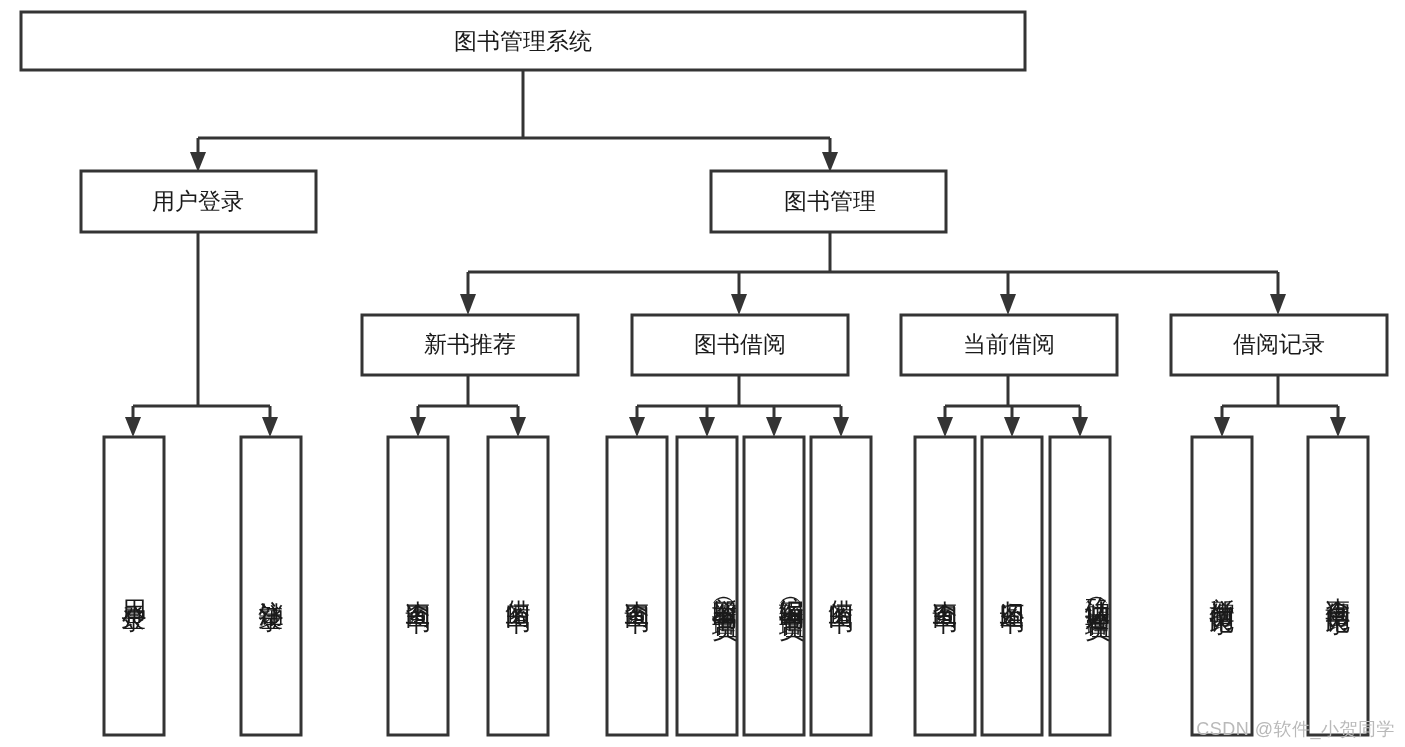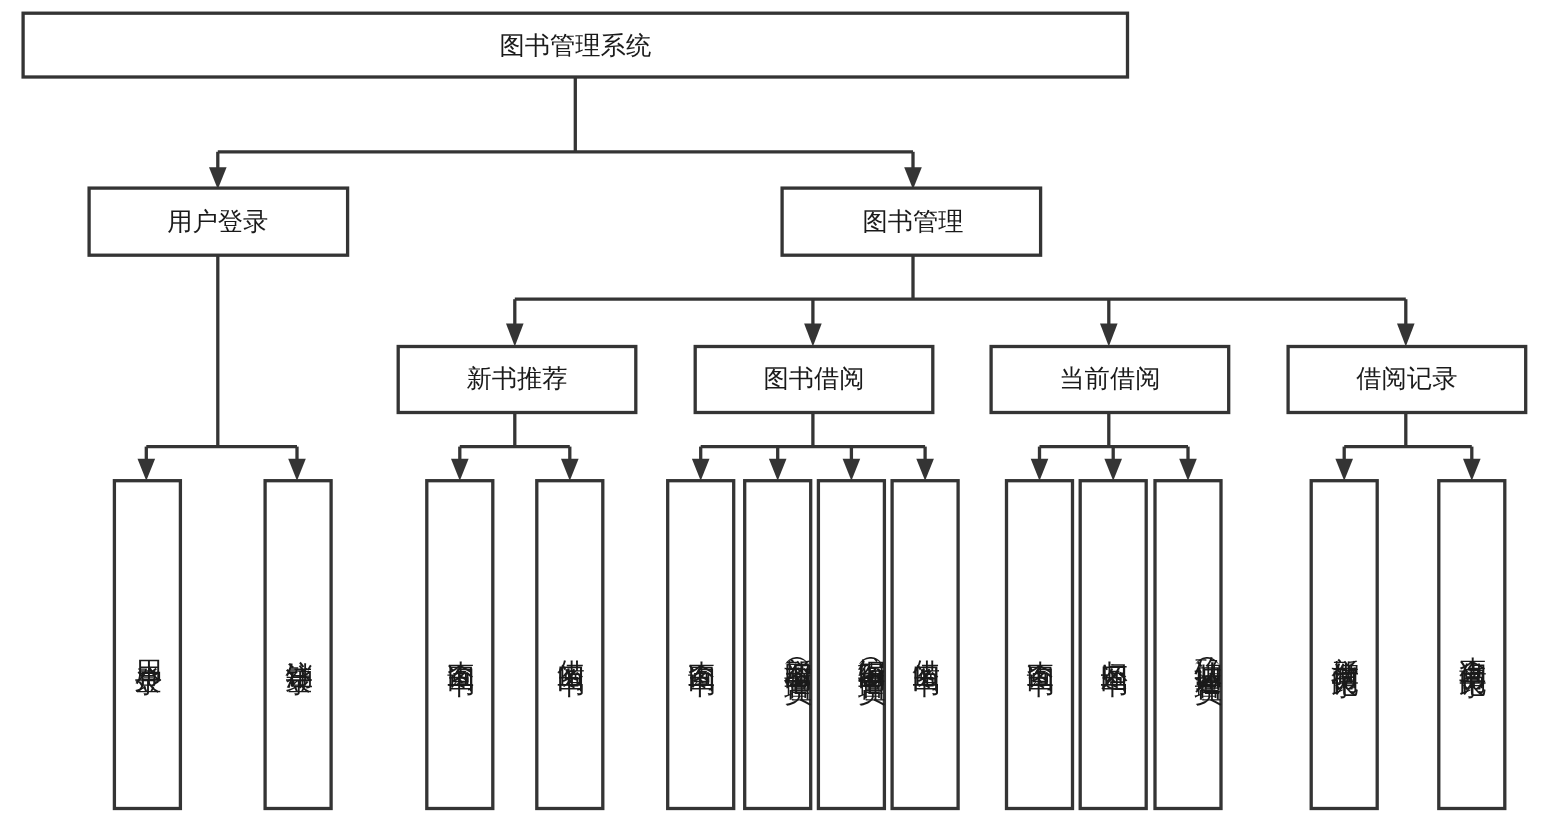--- a/index.html
+++ b/index.html
@@ -204,13 +204,14 @@
   <div class="vlabel" style="left:744px; top:437px; width:60px; height:298px; align-items:flex-start; padding-top:8px; box-sizing:border-box;">编辑图书（管理员）</div>
   <div class="vlabel" style="left:811px; top:437px; width:60px; height:298px;">借阅图书</div>
 
   <div class="vlabel" style="left:915px; top:437px; width:60px; height:298px;">查询图书</div>
   <div class="vlabel" style="left:982px; top:437px; width:60px; height:298px;">归还图书</div>
   <div class="vlabel" style="left:1050px; top:437px; width:60px; height:298px; align-items:flex-start; padding-top:8px; box-sizing:border-box;">确认归还（管理员）</div>
 
   <div class="vlabel" style="left:1192px; top:437px; width:60px; height:298px;">新增借阅记录</div>
   <div class="vlabel" style="left:1308px; top:437px; width:60px; height:298px;">查询借阅记录</div>
 
+  <div class="watermark">CSDN @软件_小贺同学</div>
 </div>
 
 </body></html>

